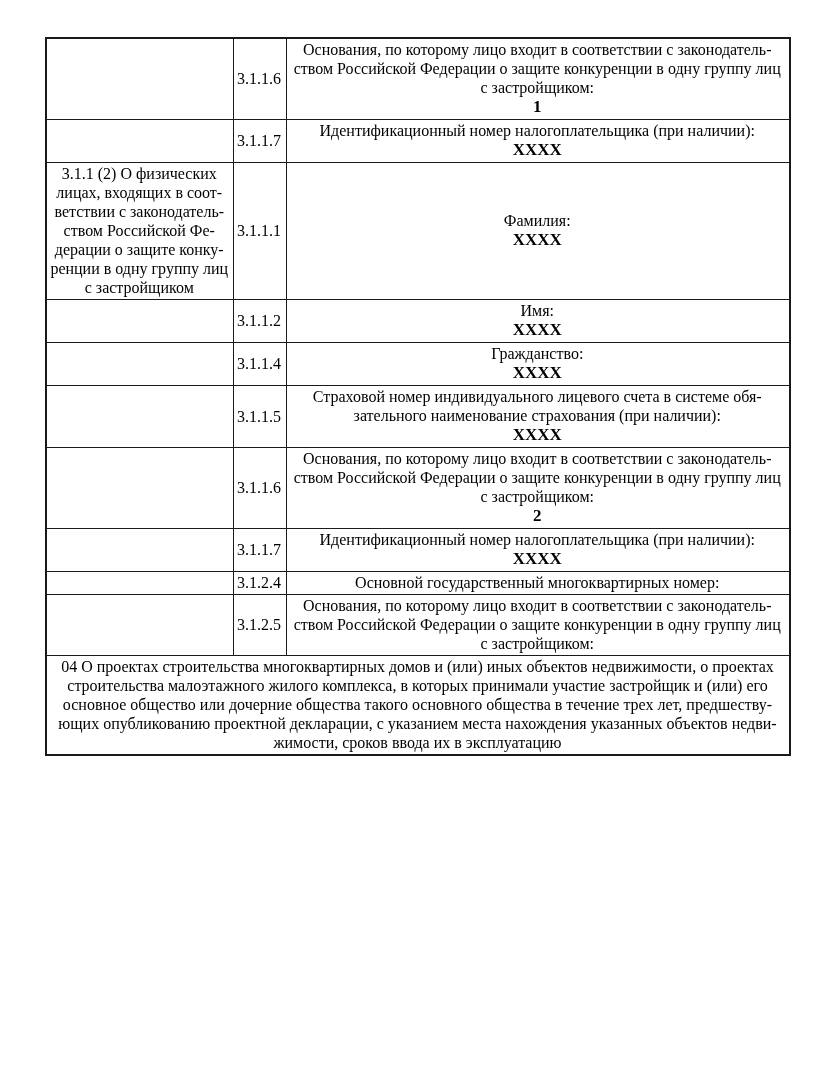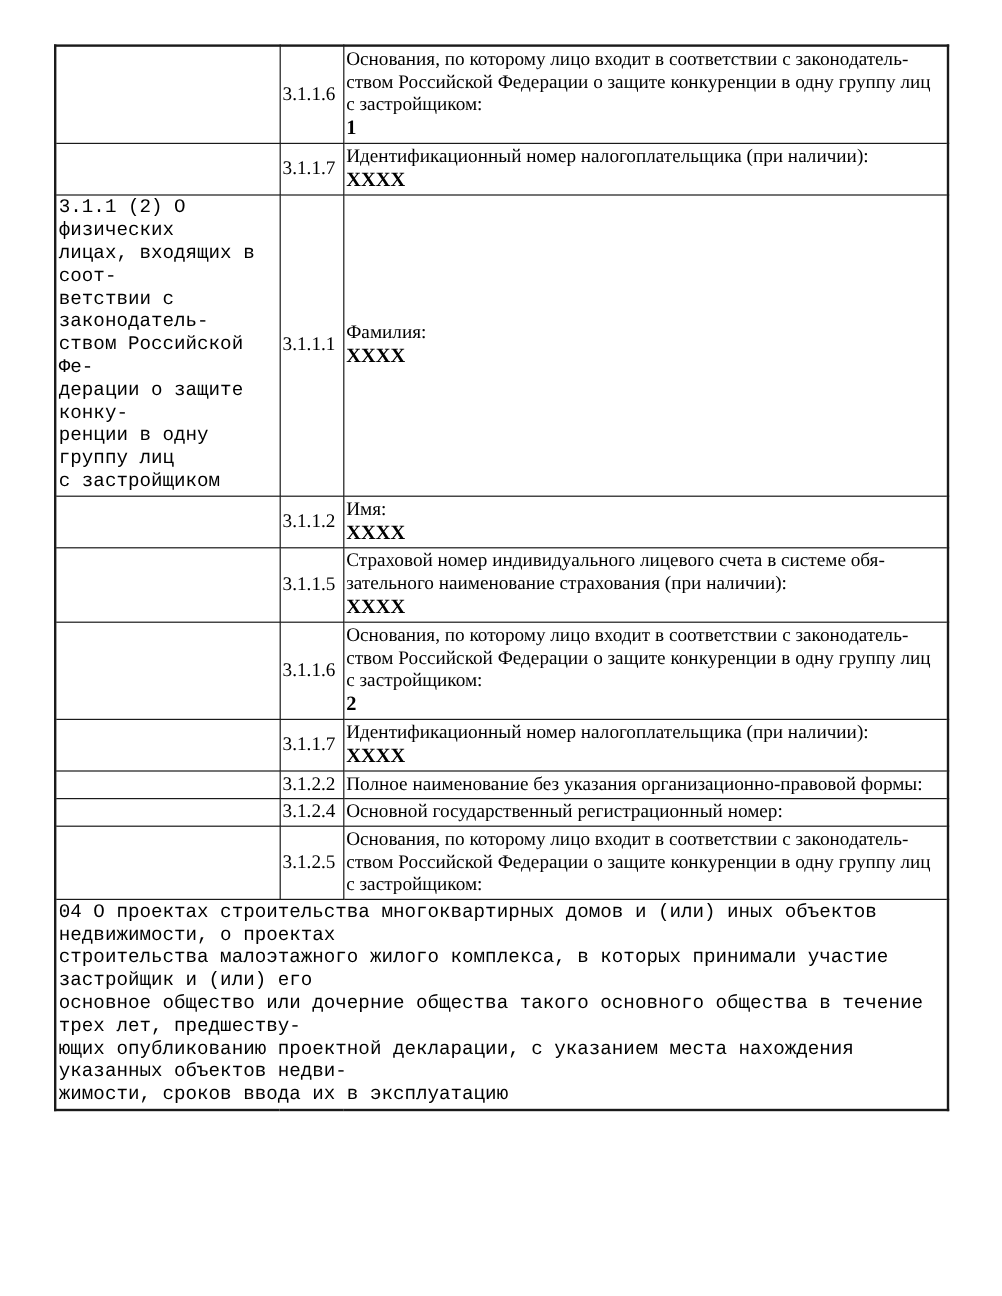--- a/index.html
+++ b/index.html
@@ -21,25 +21,26 @@
     border-collapse: collapse;
     table-layout: fixed;
     border: 2px solid #1a1a1a;
   }
   table.decl td {
     border: 1px solid #1a1a1a;
     vertical-align: middle;
     padding: 1px 3px 2px 2px;
     font-size: 16px;
     line-height: 19px;
+    text-align: center;
   }
   td.col-left  { width: 187px; }
   td.col-num   { width: 53px; }
   td.col-text  { width: 504px; }
-  .pre { white-space: pre-line; font-family: Liberation Mono, monospace; }
+  .pre { white-space: pre-line; }
   .lbl { white-space: pre-line; }
   .val {
     font-weight: bold;
     font-size: 17px;
     line-height: 20px;
   }
   .val:empty { display: none; }
   td.footer-cell {
     padding: 1px 4px 3px 2px;
   }
@@ -89,20 +90,28 @@
     <tr>
       <td class="col-left pre"></td>
       <td class="col-num">3.1.1.2</td>
       <td class="col-text">
         <div class="lbl">Имя:</div>
         <div class="val">ХХХХ</div>
       </td>
     </tr>
 
 
+    <tr>
+      <td class="col-left pre"></td>
+      <td class="col-num">3.1.1.4</td>
+      <td class="col-text">
+        <div class="lbl">Гражданство:</div>
+        <div class="val">ХХХХ</div>
+      </td>
+    </tr>
 
     <tr>
       <td class="col-left pre"></td>
       <td class="col-num">3.1.1.5</td>
       <td class="col-text">
         <div class="lbl">Страховой номер индивидуального лицевого счета в системе обя-
 зательного наименование страхования (при наличии):</div>
         <div class="val">ХХХХ</div>
       </td>
     </tr>
@@ -121,35 +130,27 @@
     <tr>
       <td class="col-left pre"></td>
       <td class="col-num">3.1.1.7</td>
       <td class="col-text">
         <div class="lbl">Идентификационный номер налогоплательщика (при наличии):</div>
         <div class="val">ХХХХ</div>
       </td>
     </tr>
 
 
-    <tr>
-      <td class="col-left pre"></td>
-      <td class="col-num">3.1.2.2</td>
-      <td class="col-text">
-        <div class="lbl">Полное наименование без указания организационно-правовой формы:</div>
-
-      </td>
-    </tr>
 
 
     <tr>
       <td class="col-left pre"></td>
       <td class="col-num">3.1.2.4</td>
       <td class="col-text">
-        <div class="lbl">Основной государственный регистрационный номер:</div>
+        <div class="lbl">Основной государственный многоквартирных номер:</div>
 
       </td>
     </tr>
 
     <tr>
       <td class="col-left pre"></td>
       <td class="col-num">3.1.2.5</td>
       <td class="col-text">
         <div class="lbl">Основания, по которому лицо входит в соответствии с законодатель-
 ством Российской Федерации о защите конкуренции в одну группу лиц

